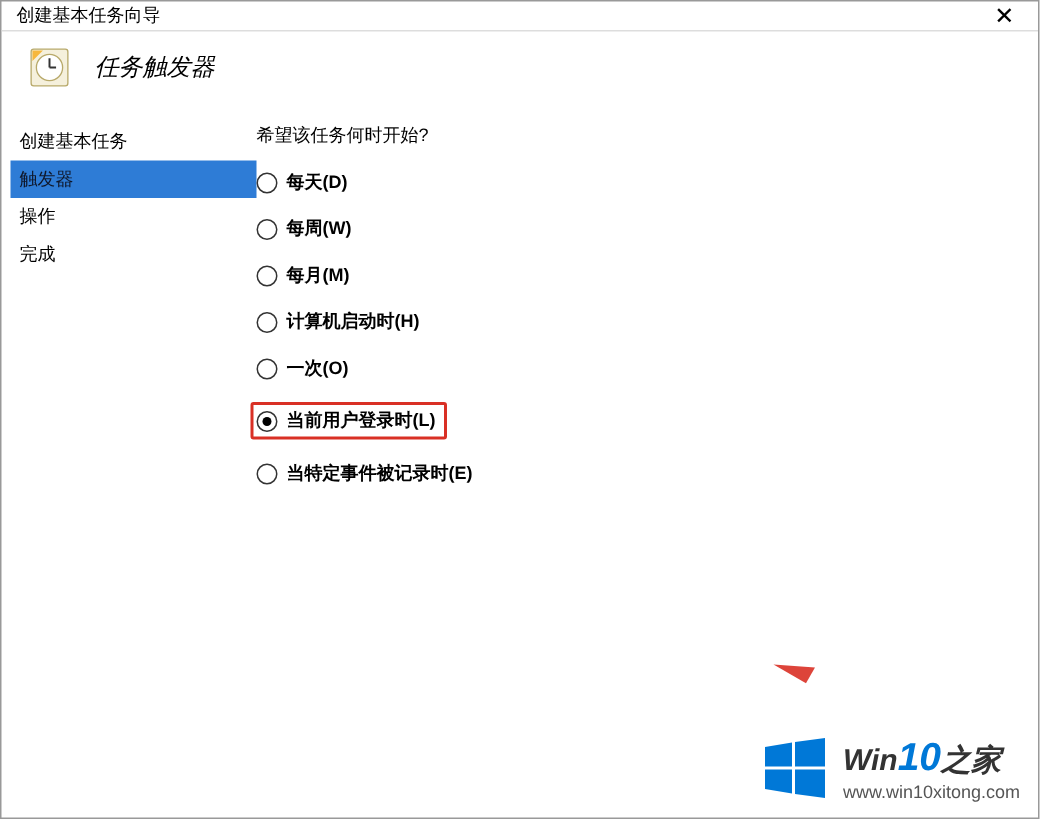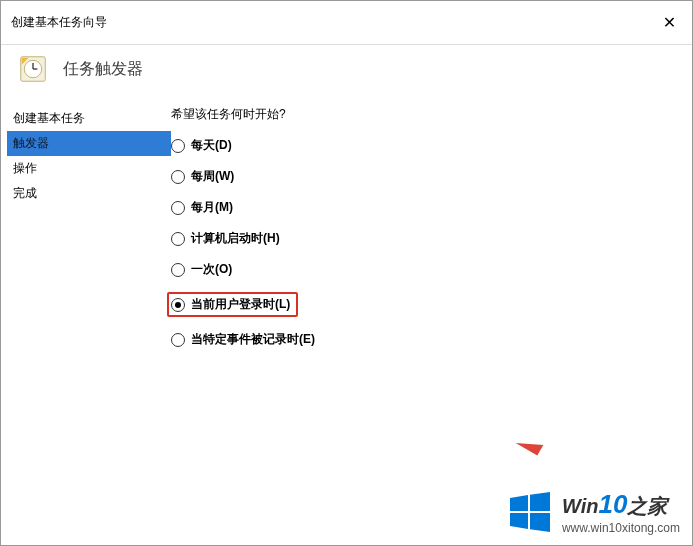--- a/index.html
+++ b/index.html
@@ -6,21 +6,21 @@
     body {
       font-family: "Microsoft YaHei", "Segoe UI", sans-serif;
       font-size: 12px;
       background: #fff;
       width: 693px;
       height: 546px;
       position: relative;
       border: 1px solid #999;
     }
     .titlebar {
-      height: 44px;
+      height: 20px;
       display: flex;
       align-items: center;
       justify-content: space-between;
       padding: 0 0 0 10px;
       border-bottom: 1px solid #ddd;
     }
     .titlebar-title { font-size: 12px; }
     .close-btn {
       width: 45px; height: 30px;
       display: flex; align-items: center; justify-content: center;
@@ -33,21 +33,22 @@
       align-items: center;
       gap: 16px;
     }
     .clock-icon {
       width: 28px; height: 28px;
       position: relative;
     }
     .clock-icon svg { width: 28px; height: 28px; }
     .page-title {
       font-size: 16px;
-      color: #404040;
+      color: #000000;
+      font-style: italic;
     }
     .body-area {
       display: flex;
       padding-top: 8px;
     }
     .sidebar {
       width: 170px;
       padding-left: 6px;
     }
     .sidebar-item {

